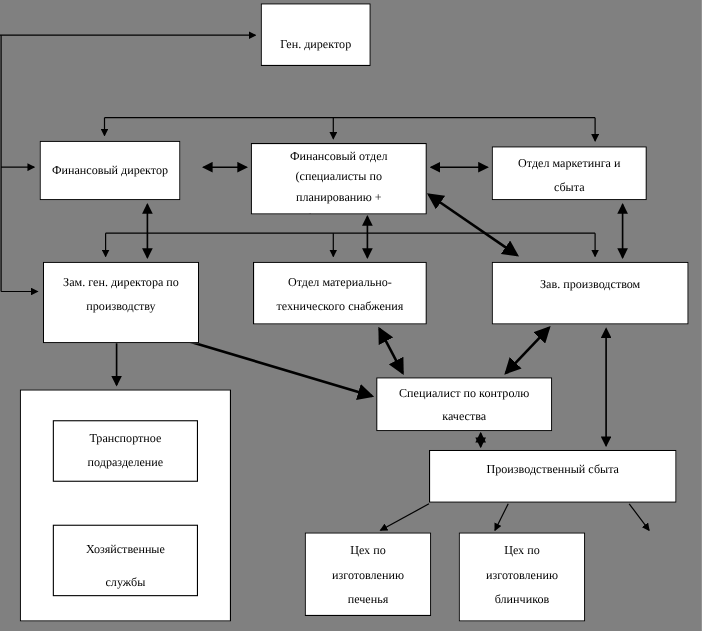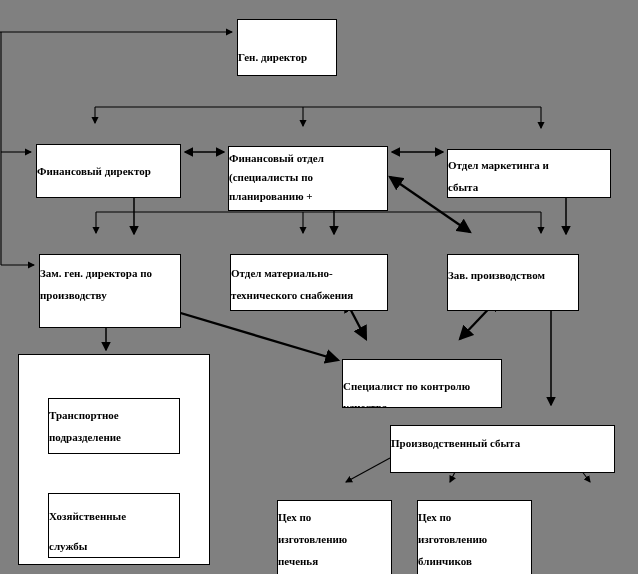--- a/index.html
+++ b/index.html
@@ -7,22 +7,22 @@
     position:relative;width:638px;height:574px;background:#808080;
     font-family:"Liberation Serif","DejaVu Serif",serif;overflow:hidden;
   }
   .wires{position:absolute;left:0;top:0;pointer-events:none;}
   .wires line, .wires polyline{stroke:#000;fill:none;}
   .w{stroke-width:1.5;}
   .thin{stroke-width:1.1;}
   .thick{stroke-width:2.3;}
   .node{
     position:absolute;background:#ffffff;border:1.5px solid #000;
-    box-sizing:border-box;text-align:left;font-weight:bold;font-size:11px;
-    color:#000;white-space:pre-line;overflow:hidden;line-height:21px;margin-top:16px;
+    box-sizing:border-box;text-align:center;font-weight:normal;font-size:11px;
+    color:#000;white-space:pre-line;overflow:hidden;line-height:21px;
   }
   .container-box{
     position:absolute;background:#ffffff;border:1.5px solid #000;box-sizing:border-box;
   }
 </style>
 </head>
 <body>
 
 <div class="stage">
 
@@ -65,39 +65,39 @@
     <line class="w" x1="551" y1="299" x2="551" y2="405" marker-start="url(#ah)" marker-end="url(#ah)"></line>
     <line class="w" x1="437" y1="394" x2="437" y2="406" marker-start="url(#ah)" marker-end="url(#ah)"></line>
 
     <line class="thin" x1="390" y1="458" x2="346" y2="482" marker-end="url(#ah)"></line>
     <line class="thin" x1="462" y1="458" x2="450" y2="482" marker-end="url(#ah)"></line>
     <line class="thin" x1="572" y1="458" x2="590" y2="482" marker-end="url(#ah)"></line>
   </svg>
 
   <div class="node" style="left:237px;top:3px;width:100px;height:57px;padding-top:27px;">Ген. директор</div>
 
-  <div class="node" style="left:36px;top:128px;width:145px;height:54px;padding-top:16px;">Финансовый директор</div>
+  <div class="node" style="left:36px;top:128px;width:128px;height:54px;padding-top:16px;">Финансовый директор</div>
 
   <div class="node" style="left:228px;top:130px;width:160px;height:65px;padding-top:2px;line-height:19px;">Финансовый отдел
 (специалисты по
 планированию +
 бухгалтерия)</div>
 
-  <div class="node" style="left:447px;top:133px;width:164px;height:49px;padding-top:4px;line-height:22px;">Отдел маркетинга и
+  <div class="node" style="left:447px;top:133px;width:141px;height:49px;padding-top:4px;line-height:22px;">Отдел маркетинга и
 сбыта</div>
 
   <div class="node" style="left:39px;top:238px;width:142px;height:74px;padding-top:7px;line-height:22px;">Зам. ген. директора по
 производству</div>
 
   <div class="node" style="left:230px;top:238px;width:158px;height:57px;padding-top:7px;line-height:22px;">Отдел материально-
 технического снабжения</div>
 
-  <div class="node" style="left:447px;top:238px;width:132px;height:57px;padding-top:10px;">Зав. производством</div>
+  <div class="node" style="left:447px;top:238px;width:179px;height:57px;padding-top:10px;">Зав. производством</div>
 
-  <div class="node" style="left:342px;top:343px;width:160px;height:49px;padding-top:16px;line-height:21px;">Специалист по контролю
+  <div class="node" style="left:342px;top:343px;width:160px;height:49px;padding-top:4px;line-height:21px;">Специалист по контролю
 качества</div>
 
   <div class="node" style="left:390px;top:409px;width:225px;height:48px;padding-top:7px;">Производственный сбыта</div>
 
   <div class="node" style="left:277px;top:484px;width:115px;height:76px;padding-top:5px;line-height:22px;">Цех по
 изготовлению
 печенья</div>
 
   <div class="node" style="left:417px;top:484px;width:115px;height:81px;padding-top:5px;line-height:22px;">Цех по
 изготовлению

